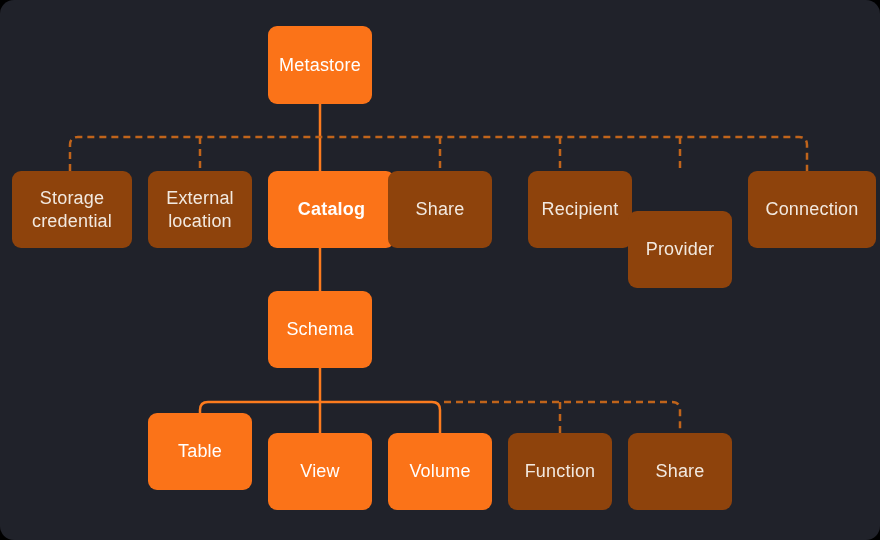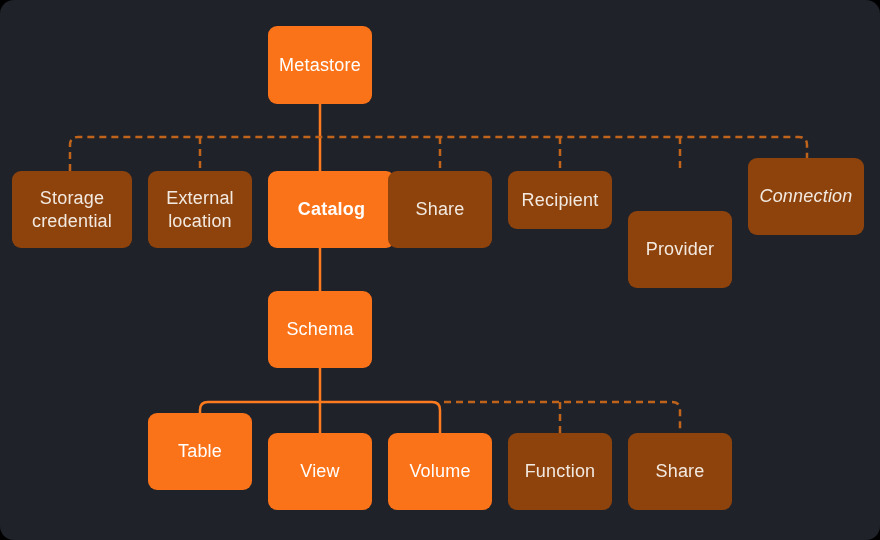--- a/index.html
+++ b/index.html
@@ -82,27 +82,27 @@
       </div>
       <div class="node dark" style="left: 148px; top: 171px; width: 104px; height: 77px;">
         <span>External location</span>
       </div>
       <div class="node bright" style="left: 268px; top: 171px; width: 127px; height: 77px; font-weight: bold;">
         <span>Catalog</span>
       </div>
       <div class="node dark" style="left: 388px; top: 171px; width: 104px; height: 77px;">
         <span>Share</span>
       </div>
-      <div class="node dark" style="left: 508px; top: 171px; width: 104px; height: 58px;">
+      <div class="node dark" style="left: 528px; top: 171px; width: 104px; height: 77px;">
         <span>Recipient</span>
       </div>
       <div class="node dark" style="left: 628px; top: 171px; width: 104px; height: 77px; margin-top: 40px;">
         <span>Provider</span>
       </div>
-      <div class="node dark" style="left: 748px; top: 158px; width: 116px; height: 77px; font-style: italic;">
+      <div class="node dark" style="left: 748px; top: 171px; width: 128px; height: 77px;">
         <span>Connection</span>
       </div>
       <div class="node bright" style="left: 268px; top: 291px; width: 104px; height: 77px;">
         <span>Schema</span>
       </div>
       <div class="node bright" style="left: 148px; top: 413px; width: 104px; height: 77px;">
         <span>Table</span>
       </div>
       <div class="node bright" style="left: 268px; top: 433px; width: 104px; height: 77px;">
         <span>View</span>

